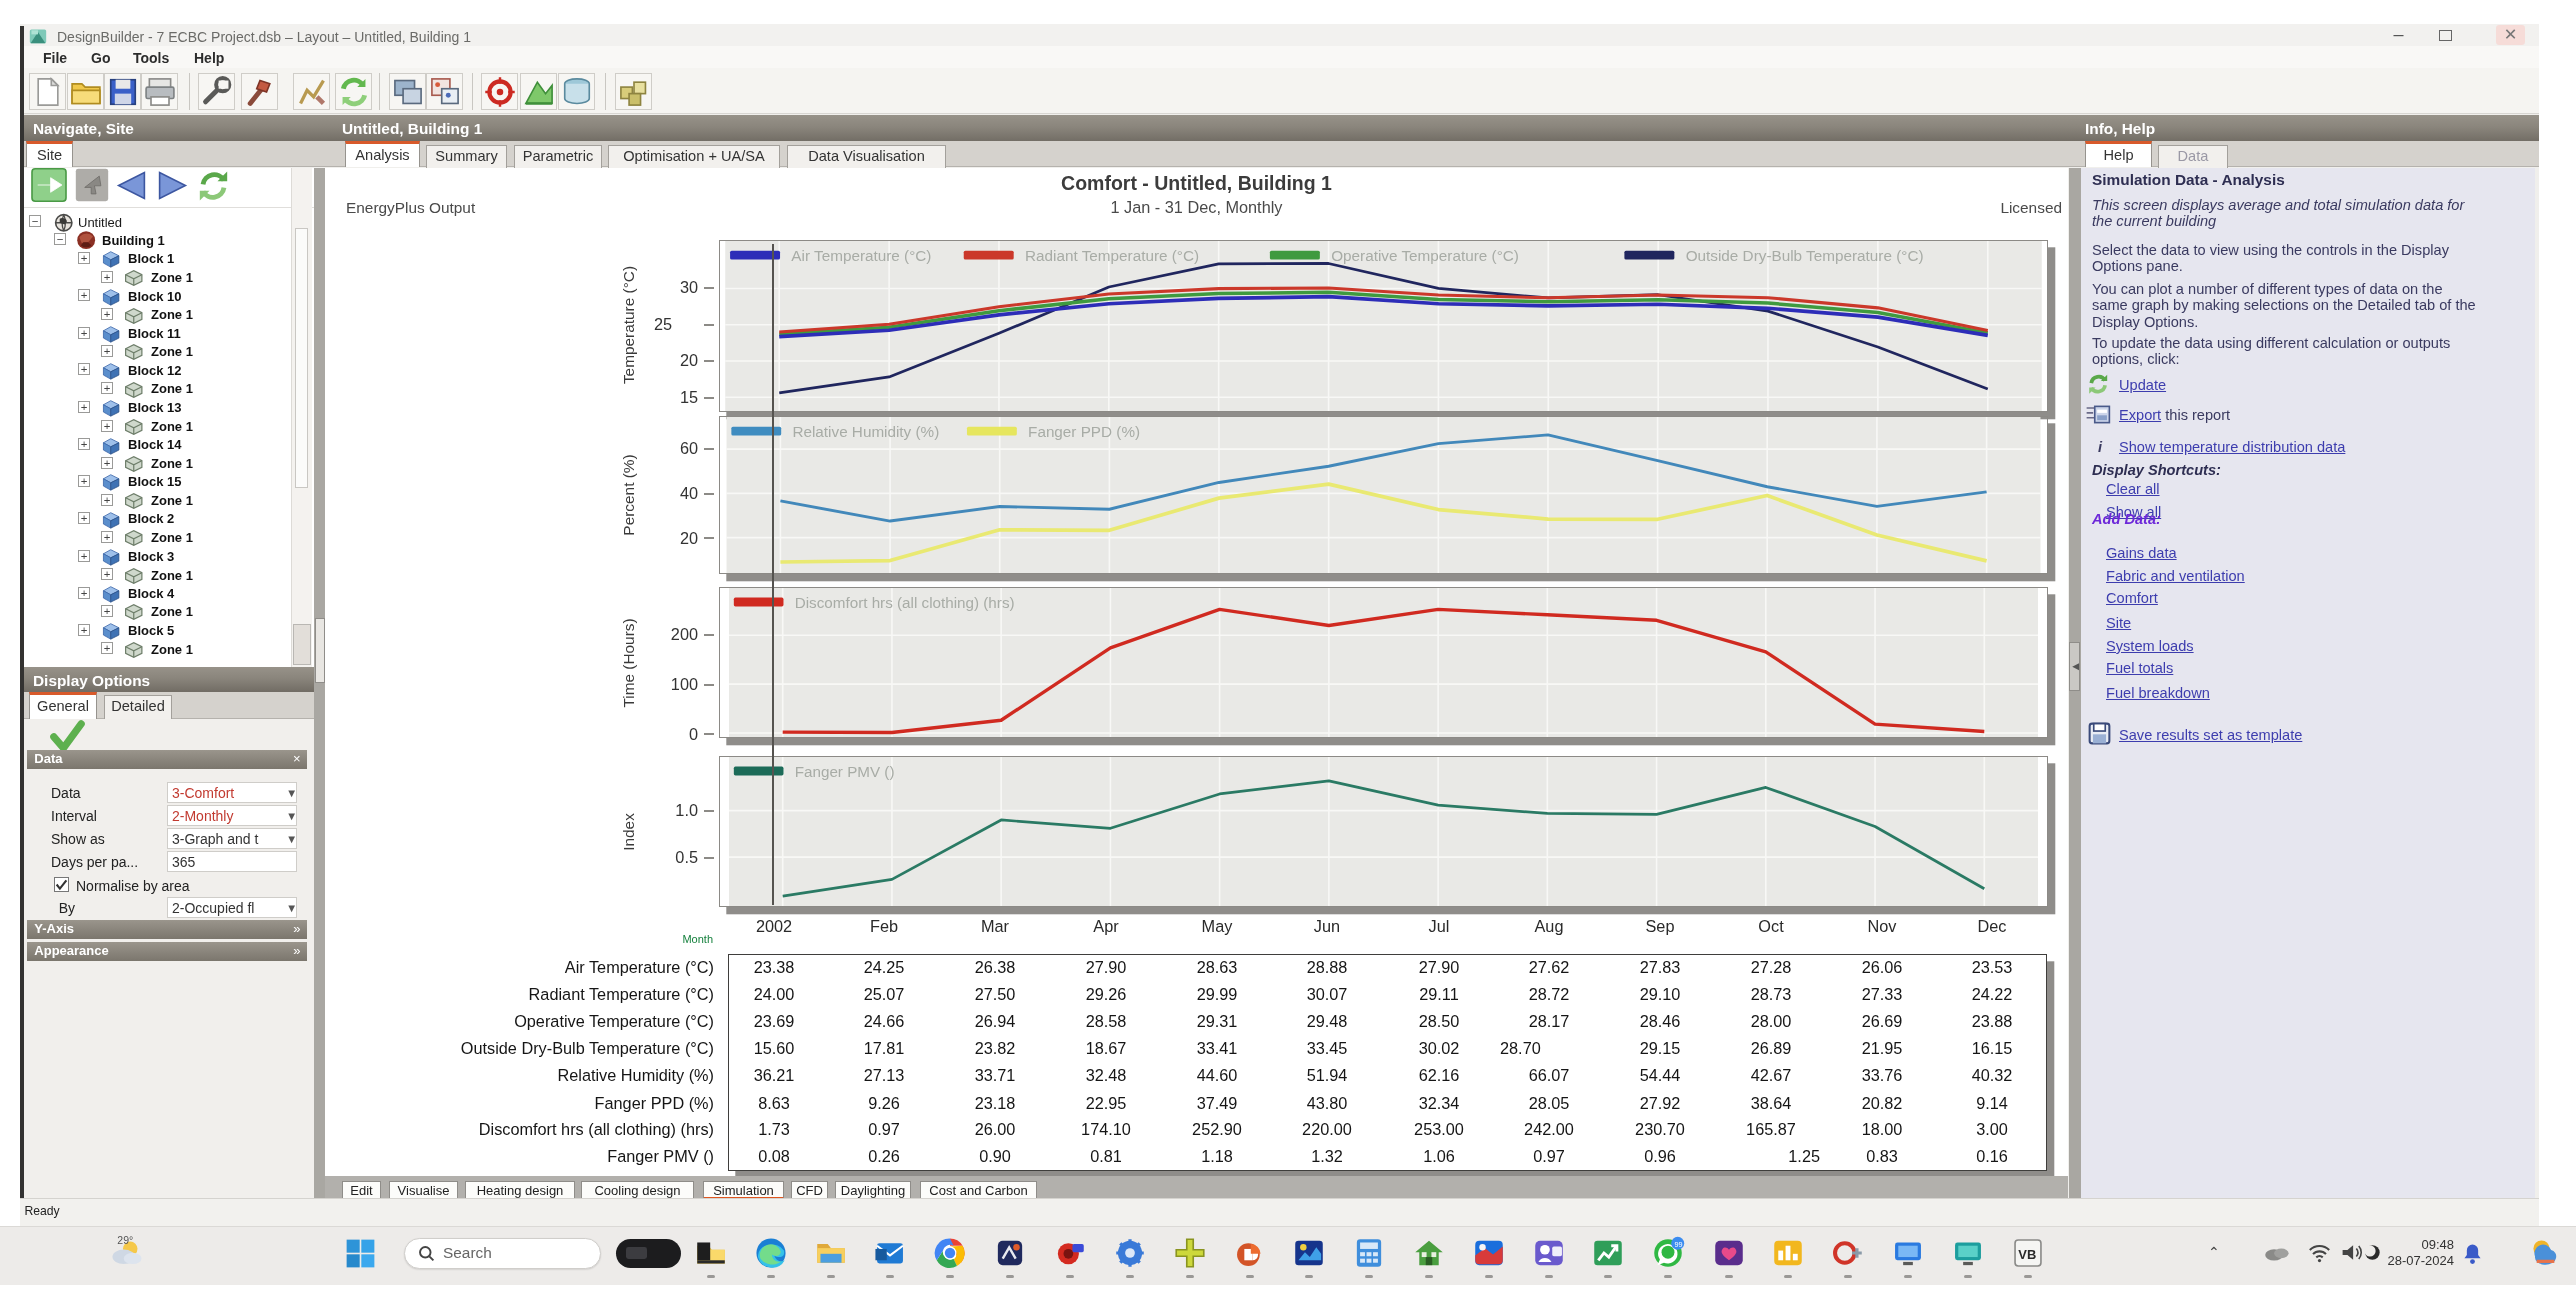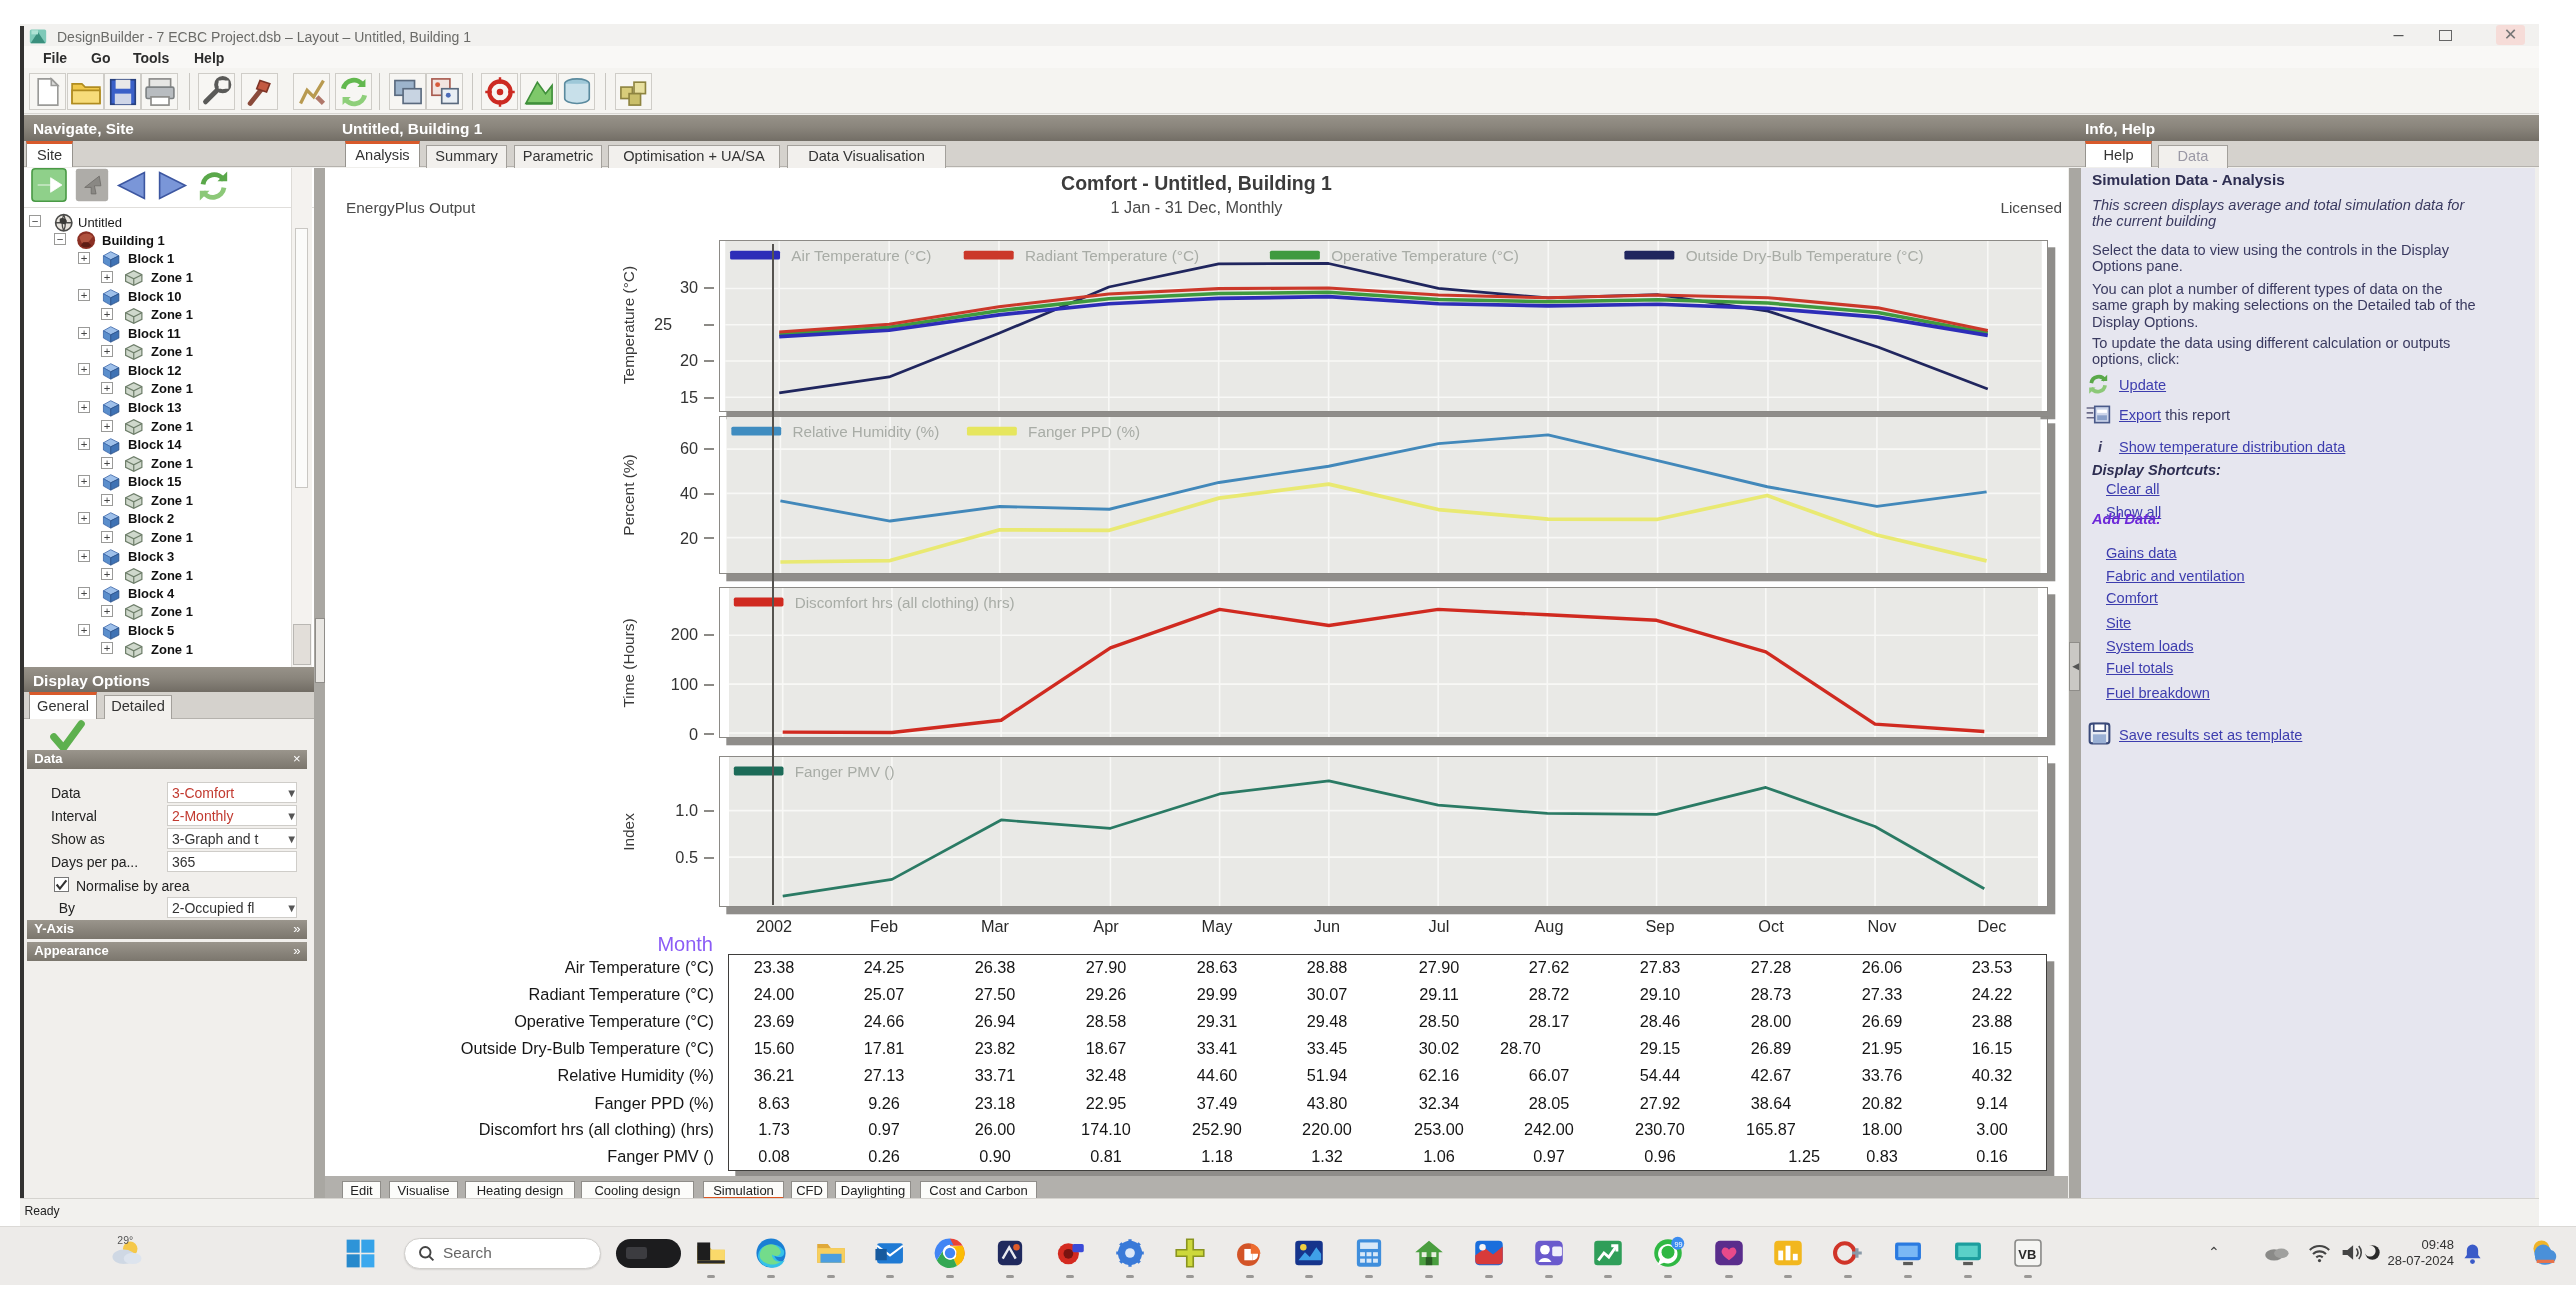--- a/index.html
+++ b/index.html
@@ -502,21 +502,21 @@
 <div class="a" style="left:946px;top:917px;width:98px;text-align:center;font-size:16.3px;color:#2a2a2a">Mar</div>
 <div class="a" style="left:1057px;top:917px;width:98px;text-align:center;font-size:16.3px;color:#2a2a2a">Apr</div>
 <div class="a" style="left:1168px;top:917px;width:98px;text-align:center;font-size:16.3px;color:#2a2a2a">May</div>
 <div class="a" style="left:1278px;top:917px;width:98px;text-align:center;font-size:16.3px;color:#2a2a2a">Jun</div>
 <div class="a" style="left:1390px;top:917px;width:98px;text-align:center;font-size:16.3px;color:#2a2a2a">Jul</div>
 <div class="a" style="left:1500px;top:917px;width:98px;text-align:center;font-size:16.3px;color:#2a2a2a">Aug</div>
 <div class="a" style="left:1611px;top:917px;width:98px;text-align:center;font-size:16.3px;color:#2a2a2a">Sep</div>
 <div class="a" style="left:1722px;top:917px;width:98px;text-align:center;font-size:16.3px;color:#2a2a2a">Oct</div>
 <div class="a" style="left:1833px;top:917px;width:98px;text-align:center;font-size:16.3px;color:#2a2a2a">Nov</div>
 <div class="a" style="left:1943px;top:917px;width:98px;text-align:center;font-size:16.3px;color:#2a2a2a">Dec</div>
-<div class="a" style="left:520px;top:933px;width:193px;text-align:right;font-size:20px;color:#8b5cf6">Month</div>
+<div class="a" style="left:520px;top:933px;width:193px;text-align:right;font-size:11px;color:#15803d">Month</div>
 <div class="a" style="left:728px;top:954px;width:1319px;height:217px;background:#fff;border:1.6px solid #3f3e3c;box-shadow:7.3px 7.3px 0 #8f8d8a"></div>
 <div class="a" style="left:725px;top:958px;width:98px;text-align:center;font-size:16.3px;color:#161616">23.38</div>
 <div class="a" style="left:835px;top:958px;width:98px;text-align:center;font-size:16.3px;color:#161616">24.25</div>
 <div class="a" style="left:946px;top:958px;width:98px;text-align:center;font-size:16.3px;color:#161616">26.38</div>
 <div class="a" style="left:1057px;top:958px;width:98px;text-align:center;font-size:16.3px;color:#161616">27.90</div>
 <div class="a" style="left:1168px;top:958px;width:98px;text-align:center;font-size:16.3px;color:#161616">28.63</div>
 <div class="a" style="left:1278px;top:958px;width:98px;text-align:center;font-size:16.3px;color:#161616">28.88</div>
 <div class="a" style="left:1390px;top:958px;width:98px;text-align:center;font-size:16.3px;color:#161616">27.90</div>
 <div class="a" style="left:1500px;top:958px;width:98px;text-align:center;font-size:16.3px;color:#161616">27.62</div>
 <div class="a" style="left:1611px;top:958px;width:98px;text-align:center;font-size:16.3px;color:#161616">27.83</div>

